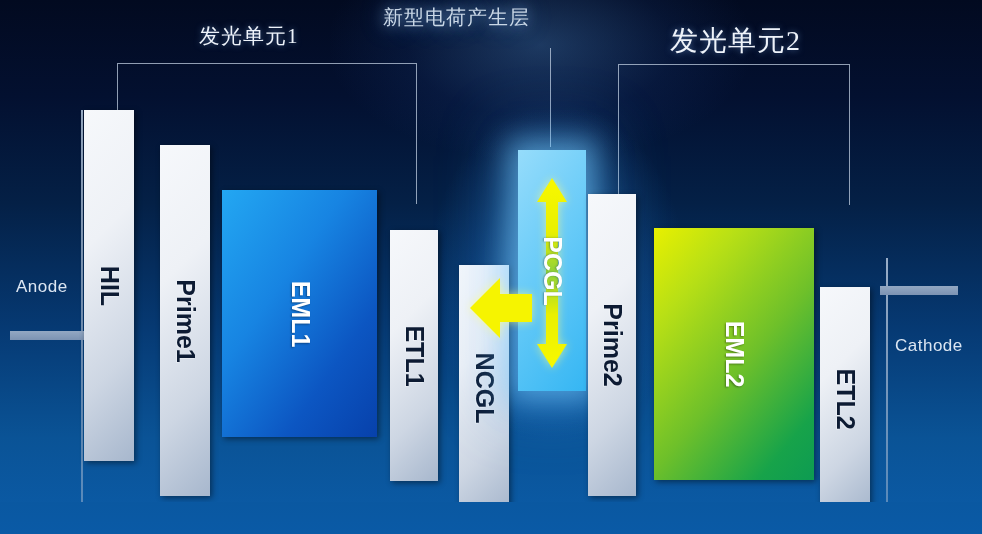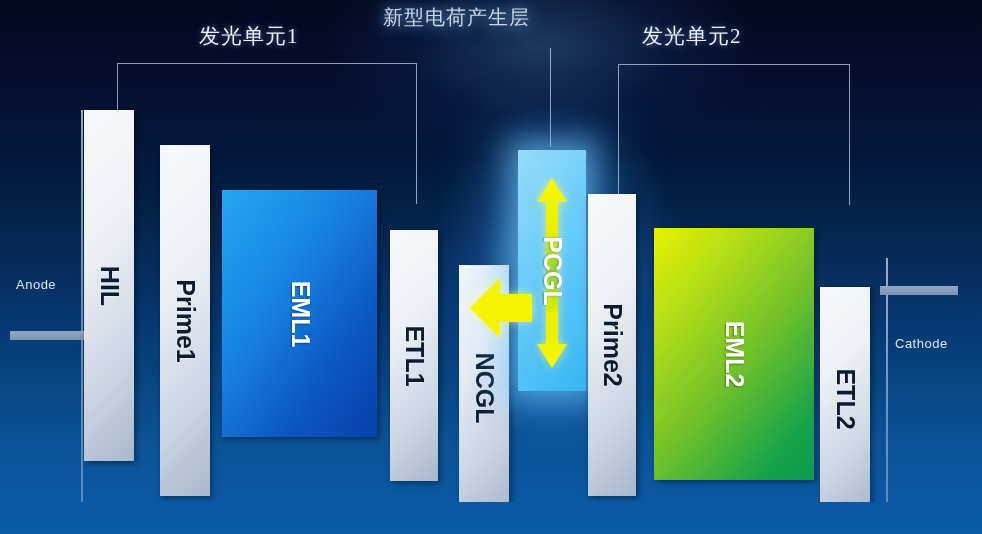--- a/index.html
+++ b/index.html
@@ -31,40 +31,40 @@
     position:absolute;color:#e9eef6;white-space:nowrap;
     font-family:Liberation Serif, serif;
     letter-spacing:1px;
   }
   #title-main{
     left:383px;top:4px;font-size:20px;color:#c9d7e6;
     text-shadow:0 0 14px rgba(150,200,255,.75),0 0 28px rgba(90,160,255,.45);
   }
   #unit1-label{left:199px;top:22px;font-size:21px;color:#eef3fa;
     text-shadow:0 0 6px rgba(140,190,255,.5);}
-  #unit2-label{left:642px;top:22px;font-size:21px;color:#eef3fa;
+  #unit2-label{left:670px;top:22px;font-size:28px;color:#eef3fa;
     text-shadow:0 0 6px rgba(140,190,255,.5);}
 
   
   .bracket{position:absolute;border:1px solid rgba(200,214,232,.72);border-bottom:none;}
   #bracket-unit1{left:117px;top:63px;width:298px;height:140px;}
   #bracket-unit2{left:618px;top:64px;width:230px;height:140px;}
   #center-tick{position:absolute;left:550px;top:48px;width:1px;height:99px;
     background:rgba(200,214,232,.72);}
 
   
   .vline{position:absolute;width:2px;
     background:linear-gradient(180deg,rgba(160,180,205,.95) 0%,rgba(150,175,205,.55) 100%);}
   #anode-line{left:81px;top:110px;height:400px;}
   #cathode-line{left:886px;top:258px;height:252px;}
   .elec-bar{position:absolute;height:9px;
     background:linear-gradient(180deg,#93a8c3 0%,#7c93b3 100%);}
   #anode-bar{left:10px;top:331px;width:78px;}
   #cathode-bar{left:880px;top:286px;width:78px;}
-  .elec-text{position:absolute;font-size:13px;color:#dce6f2;letter-spacing:.5px;}
+  .elec-text{position:absolute;font-size:17px;color:#dce6f2;letter-spacing:.5px;}
   #anode-text{left:16px;top:277px;}
   #cathode-text{left:895px;top:336px;}
 
   
   .bar{position:absolute;box-shadow:2px 2px 6px rgba(0,0,0,.45);}
   .bar-label{
     position:absolute;left:50%;top:50%;
     transform:translate(-50%,-50%) rotate(90deg);
     transform-origin:center center;
     white-space:nowrap;font-size:25px;font-weight:bold;letter-spacing:0px;

